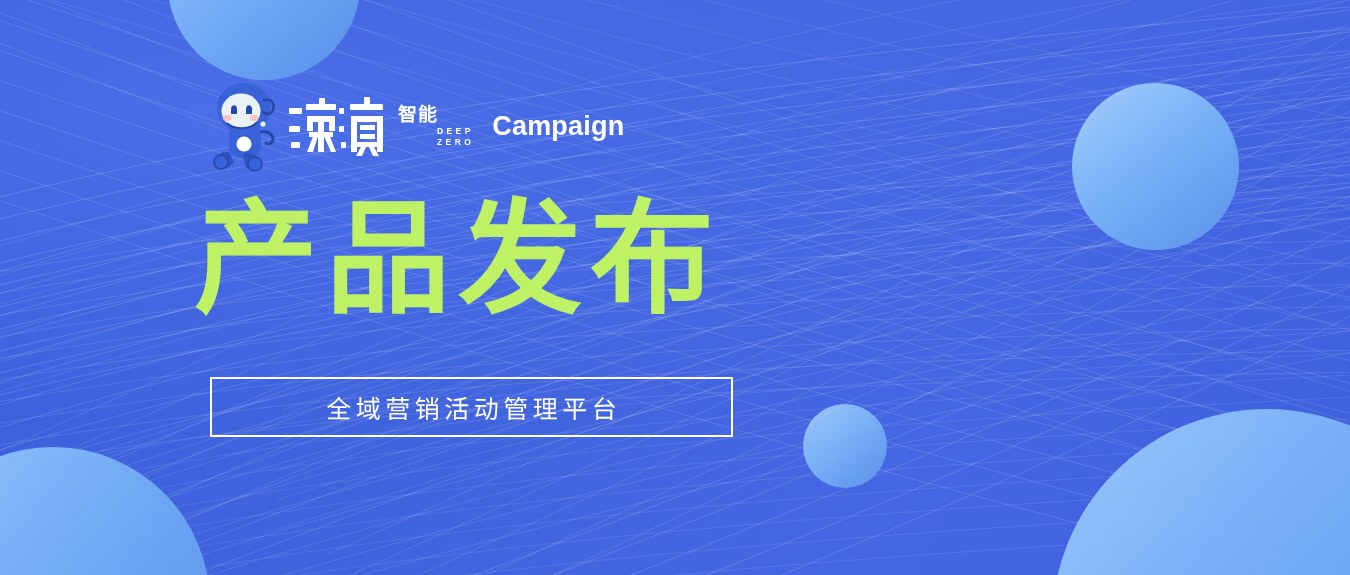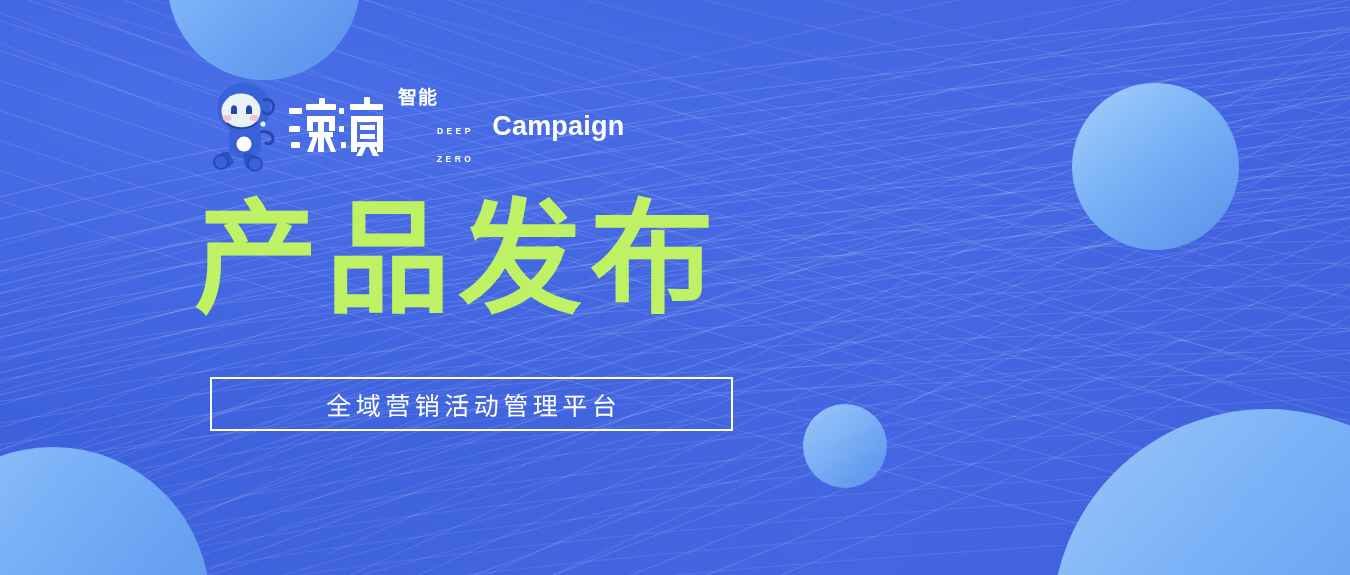--- a/index.html
+++ b/index.html
@@ -88,21 +88,21 @@
     gap:9px;
   }
 
   .brand-cn { display:block; }
   .brand-cn svg { display:block; }
 
   .brand-sub {
     display:flex;
     flex-direction:column;
     justify-content:center;
-    gap:18px;
+    gap:1px;
     padding-bottom:2px;
   }
   .brand-sub-cn {
     font-family:"DejaVu Sans", sans-serif;
     font-size:19px;
     font-weight:700;
     color:#ffffff;
     letter-spacing:1px;
     line-height:1.05;
   }
@@ -136,21 +136,21 @@
     line-height:140px;
     color:#bef264;
     letter-spacing:8px;
     white-space:nowrap;
   }
 
   
   .subtitle-box {
     position:absolute;
     left:210px; top:377px;
-    width:523px; height:54px;
+    width:523px; height:60px;
     border:2px solid #ffffff;
     display:flex;
     align-items:center;
     justify-content:center;
   }
   .subtitle-text {
     font-family:"DejaVu Sans", sans-serif;
     font-size:25px;
     font-weight:400;
     color:#ffffff;

